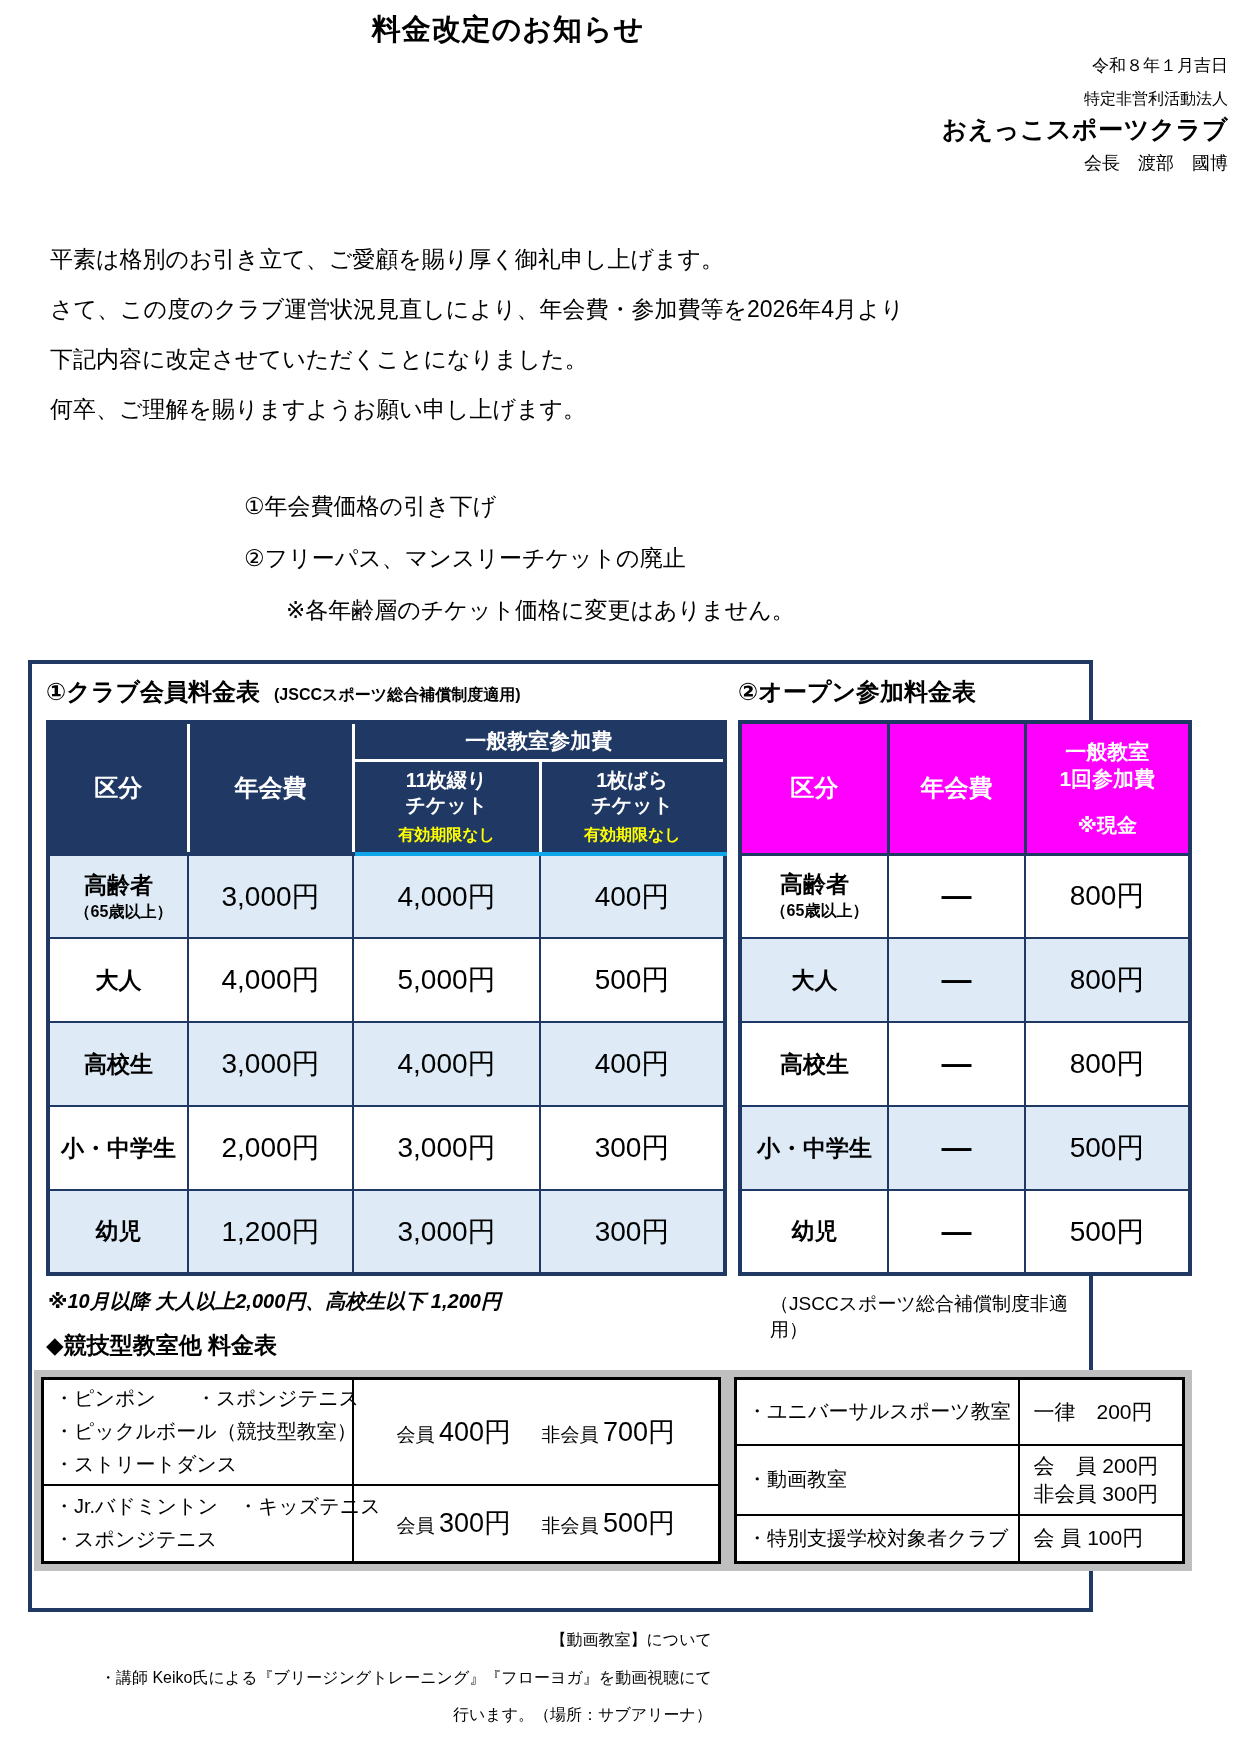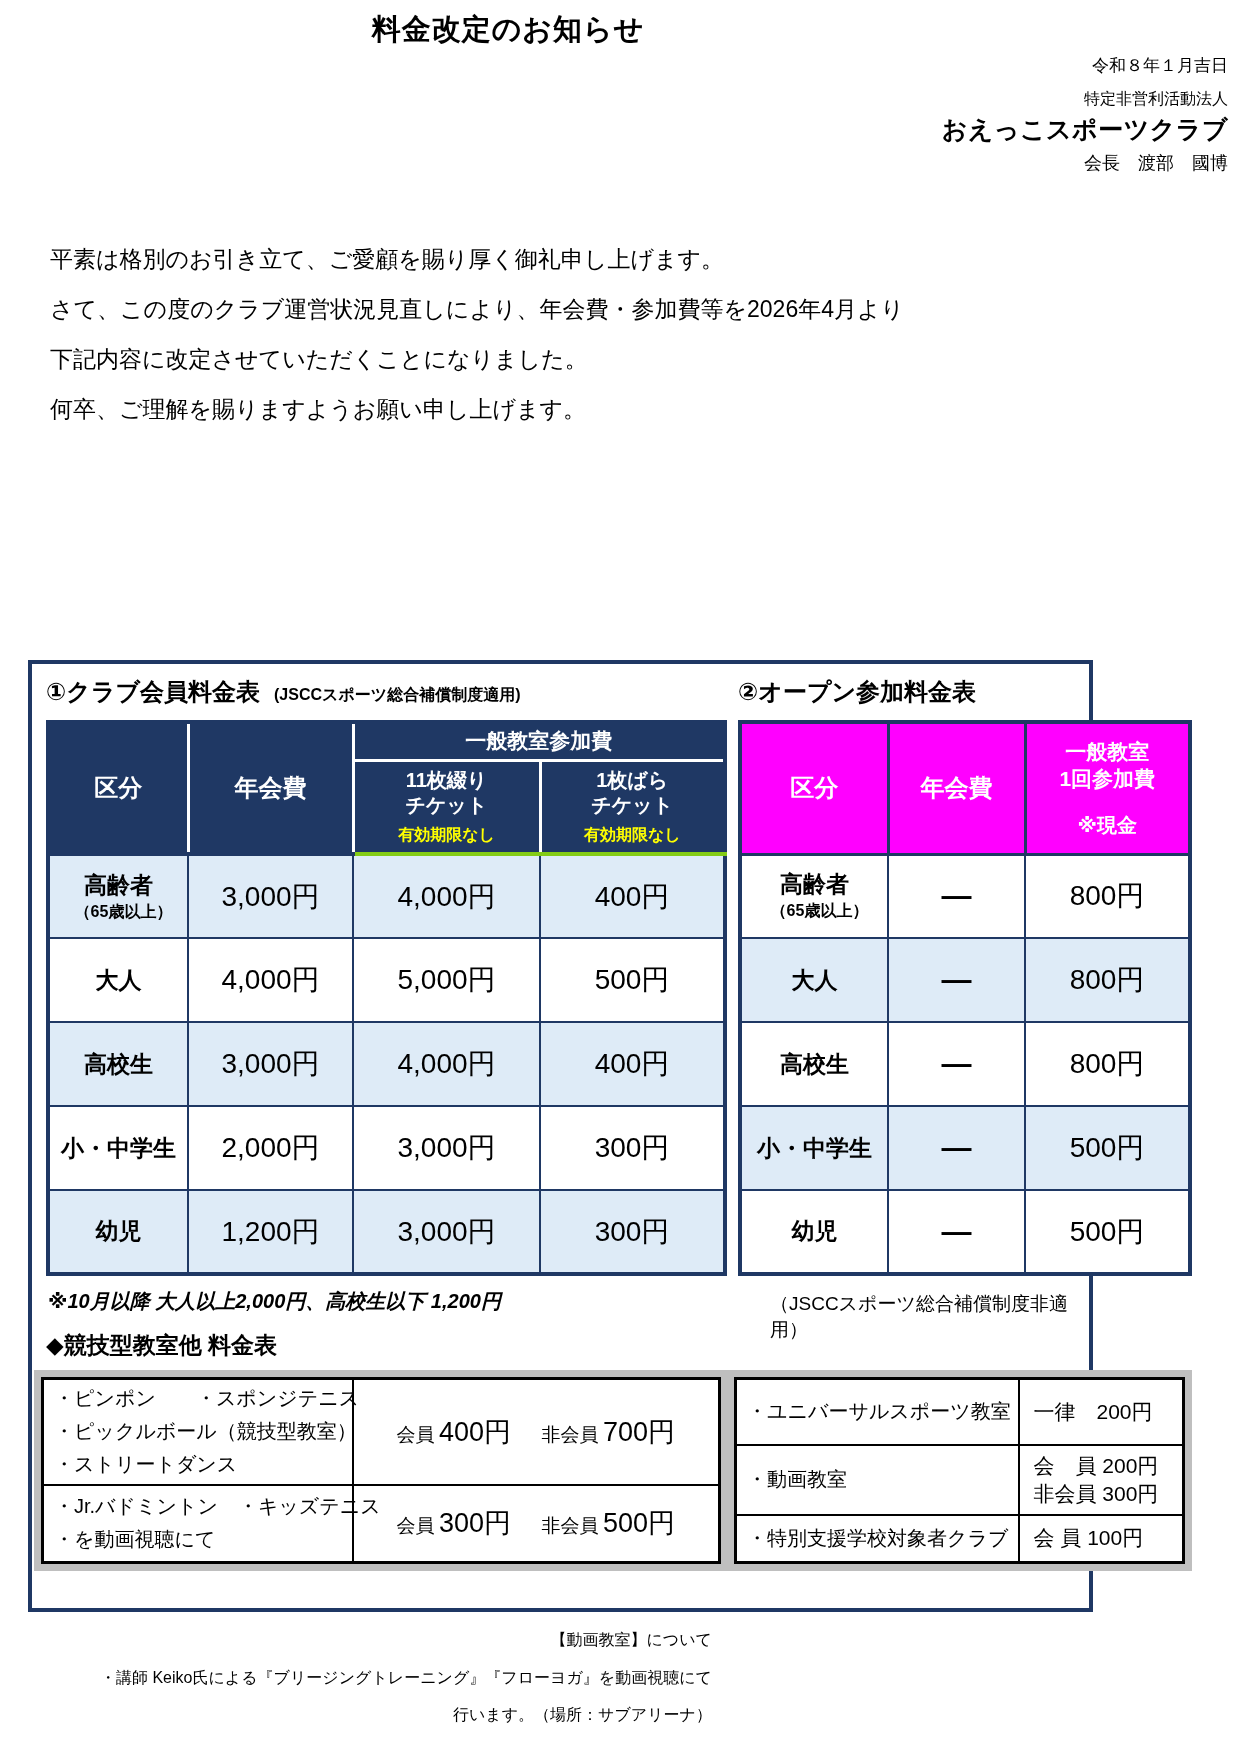--- a/index.html
+++ b/index.html
@@ -26,21 +26,21 @@
   .tbl-title-right { top:12px; left:706px; }
   .tbl-subtitle { font-size:16px; font-weight:bold; margin-left:14px; }
 
   table { border-collapse:collapse; table-layout:fixed; background:#fff; }
   .member-table { position:absolute; top:56px; left:14px; width:677px; border:4px solid #1F3864; }
   .open-table   { position:absolute; top:56px; left:706px; width:450px; border:4px solid #1F3864; }
   .member-table th { background:#1F3864; color:#fff; border:3px solid #fff; text-align:center; vertical-align:middle; }
   .member-table thead tr.hrow1 th { border-bottom-color:#1F3864; }
   .member-table th.th-top { height:38px; font-size:21px; font-weight:bold; border-bottom:3px solid #fff !important; }
   .member-table th.th-main { font-size:24px; font-weight:bold; border-bottom:4px solid #1F3864 !important; }
-  .member-table tr.hrow2 th { height:94px; border-bottom:4px solid #84cc16; }
+  .member-table tr.hrow2 th { height:94px; border-bottom:4px solid #0ea5e9; }
   .th-sub-line { display:block; font-size:20px; font-weight:bold; line-height:25px; }
   .validity { display:block; font-size:16px; font-weight:bold; color:#FFFF00; margin-top:7px; }
   .open-table th { background:#FF00FF; color:#fff; border:3px solid #1F3864;
     text-align:center; vertical-align:middle; height:132px; font-size:24px; font-weight:bold; }
   .oth-line { display:block; font-size:21px; font-weight:bold; line-height:27px; }
   .oth-note { display:block; font-size:20px; font-weight:bold; margin-top:20px; }
   .member-table td, .open-table td { border:2px solid #1F3864; height:84px;
     text-align:center; vertical-align:middle; }
   tr.shade td { background:#DEEBF7; }
   td.cat { font-size:23px; font-weight:bold; }
@@ -89,20 +89,25 @@
     <div class="lh-president">会長　渡部　國博</div>
   </div>
 
   <div class="intro">
     <div>平素は格別のお引き立て、ご愛顧を賜り厚く御礼申し上げます。</div>
     <div>さて、この度のクラブ運営状況見直しにより、年会費・参加費等を2026年4月より</div>
     <div>下記内容に改定させていただくことになりました。</div>
     <div>何卒、ご理解を賜りますようお願い申し上げます。</div>
   </div>
 
+  <div class="points">
+    <div>①年会費価格の引き下げ</div>
+    <div>②フリーパス、マンスリーチケットの廃止</div>
+    <div class="points-note">※各年齢層のチケット価格に変更はありません。</div>
+  </div>
 
   <div class="main-box">
 
     <div class="tbl-title tbl-title-left">
       <span>①クラブ会員料金表</span><span class="tbl-subtitle">(JSCCスポーツ総合補償制度適用)</span>
     </div>
     <div class="tbl-title tbl-title-right">②オープン参加料金表</div>
 
     <table class="member-table">
       <colgroup>
@@ -237,21 +242,21 @@
             <td class="fees">
               <span class="fee-label">会員</span>
               <span class="fee-big">400円</span>
               <span class="fee-label fee-gap">非会員</span>
               <span class="fee-big">700円</span>
             </td>
           </tr>
           <tr class="r2">
             <td class="items">
               <div class="item-line">・Jr.バドミントン　・キッズテニス</div>
-              <div class="item-line">・を動画視聴にて</div>
+              <div class="item-line">・スポンジテニス</div>
             </td>
             <td class="fees">
               <span class="fee-label">会員</span>
               <span class="fee-big">300円</span>
               <span class="fee-label fee-gap">非会員</span>
               <span class="fee-big">500円</span>
             </td>
           </tr>
         </tbody>
       </table>

